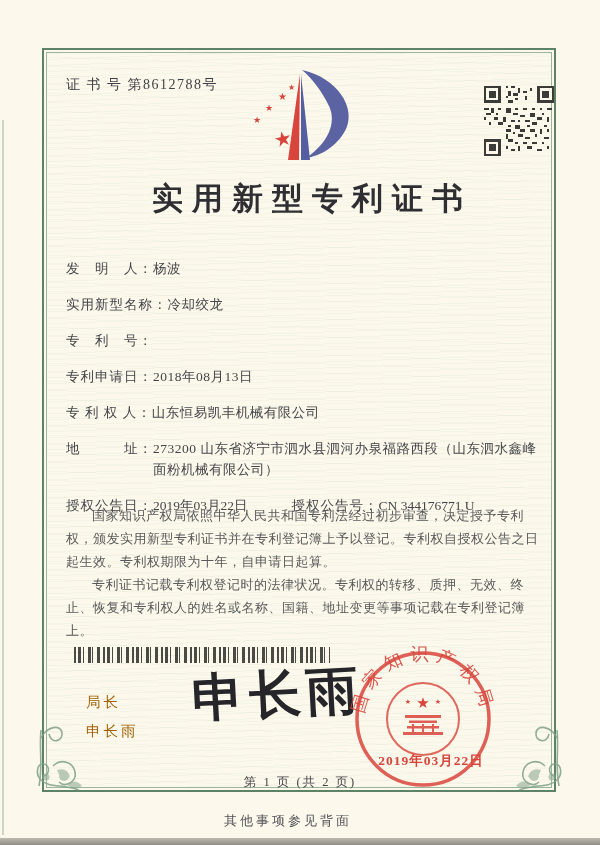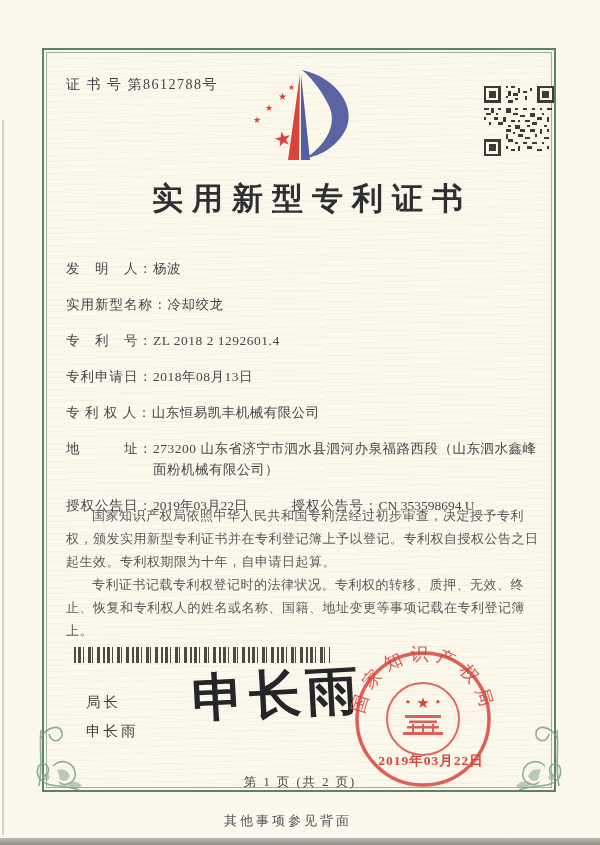--- a/index.html
+++ b/index.html
@@ -34,21 +34,21 @@
   .paras{left:66px;top:504px;width:478px;font-size:13px;line-height:23px;color:#595959;}
   .paras p{margin:0;text-indent:2em;letter-spacing:.5px;}
   .barcode{left:74px;top:647px;width:256px;height:16px;opacity:.88;
     background:repeating-linear-gradient(90deg,
       #33332f 0 2px, rgba(0,0,0,0) 2px 4px,
       #33332f 4px 7px, rgba(0,0,0,0) 7px 9px,
       #33332f 9px 10px, rgba(0,0,0,0) 10px 14px,
       #33332f 14px 17px, rgba(0,0,0,0) 17px 18px,
       #33332f 18px 19px, rgba(0,0,0,0) 19px 23px,
       #33332f 23px 26px, rgba(0,0,0,0) 26px 29px);}
-  .sig{left:86px;top:688px;font-size:14.5px;color:#404040;letter-spacing:3px;
+  .sig{left:86px;top:688px;font-size:14.5px;color:#a16207;letter-spacing:3px;
     line-height:29px;z-index:2;}
   .autograph{left:192px;top:660px;font-size:52px;color:#26262a;font-weight:600;
     letter-spacing:5px;transform:rotate(-3deg);z-index:2;}
   .seal{left:350px;top:646px;width:146px;height:146px;z-index:3;}
   .seal-date{left:356px;top:752px;width:150px;text-align:center;color:#d8453c;
     font-size:13.5px;letter-spacing:1px;font-weight:600;z-index:4;}
   .page-no{left:0;top:774px;width:600px;text-align:center;font-size:12.5px;
     color:#46464a;letter-spacing:2px;}
   .footer-note{left:0;top:812px;width:600px;text-align:center;font-size:13px;
     color:#515156;letter-spacing:3px;transform:translateX(-12px);}
@@ -106,40 +106,39 @@
   <div class="field-row">
     <span class="f-label">发　明　人：</span>
     <span class="f-value">杨波</span>
   </div>
   <div class="field-row">
     <span class="f-label">实用新型名称：</span>
     <span class="f-value">冷却绞龙</span>
   </div>
   <div class="field-row">
     <span class="f-label">专　利　号：</span>
-    <span class="f-value">ZL 2018 2 1292601.4</span>
   </div>
   <div class="field-row">
     <span class="f-label">专利申请日：</span>
     <span class="f-value">2018年08月13日</span>
   </div>
   <div class="field-row">
     <span class="f-label">专 利 权 人：</span>
     <span class="f-value">山东恒易凯丰机械有限公司</span>
   </div>
   <div class="field-row">
     <span class="f-label">地　　　址：</span>
     <span class="f-value">273200 山东省济宁市泗水县泗河办泉福路西段（山东泗水鑫峰面粉机械有限公司）</span>
   </div>
   <div class="grant-row">
     <span class="f-label">授权公告日：</span>
     <span>2019年03月22日</span>
     <span class="grant-gap"></span>
     <span class="f-label">授权公告号：</span>
-    <span>CN 353598694 U</span>
+    <span>CN 344176771 U</span>
   </div>
 </div>
 
 <div class="abs paras">
   <p>国家知识产权局依照中华人民共和国专利法经过初步审查，决定授予专利权，颁发实用新型专利证书并在专利登记簿上予以登记。专利权自授权公告之日起生效。专利权期限为十年，自申请日起算。</p>
   <p>专利证书记载专利权登记时的法律状况。专利权的转移、质押、无效、终止、恢复和专利权人的姓名或名称、国籍、地址变更等事项记载在专利登记簿上。</p>
 </div>
 
 <div class="abs barcode"></div>
 

